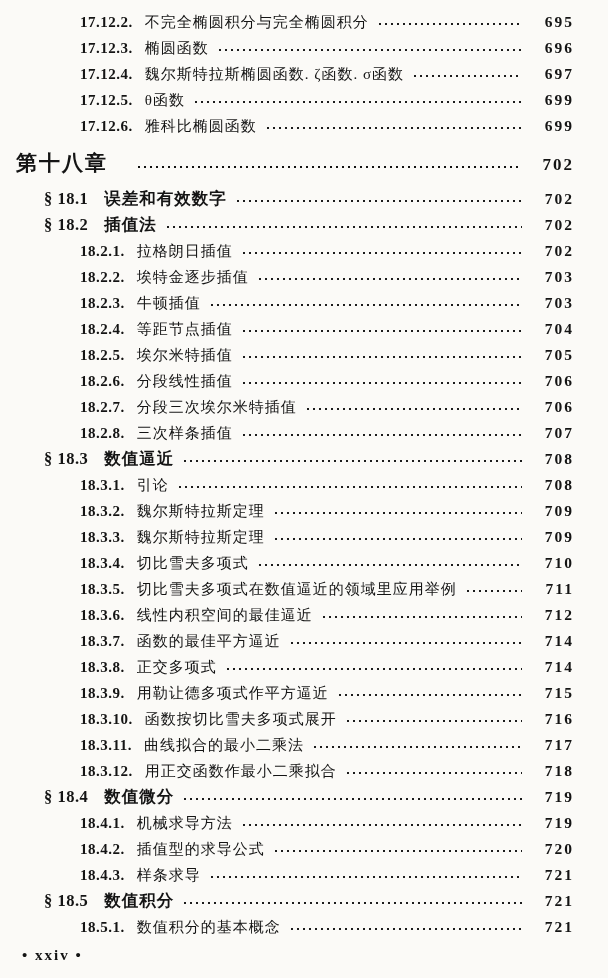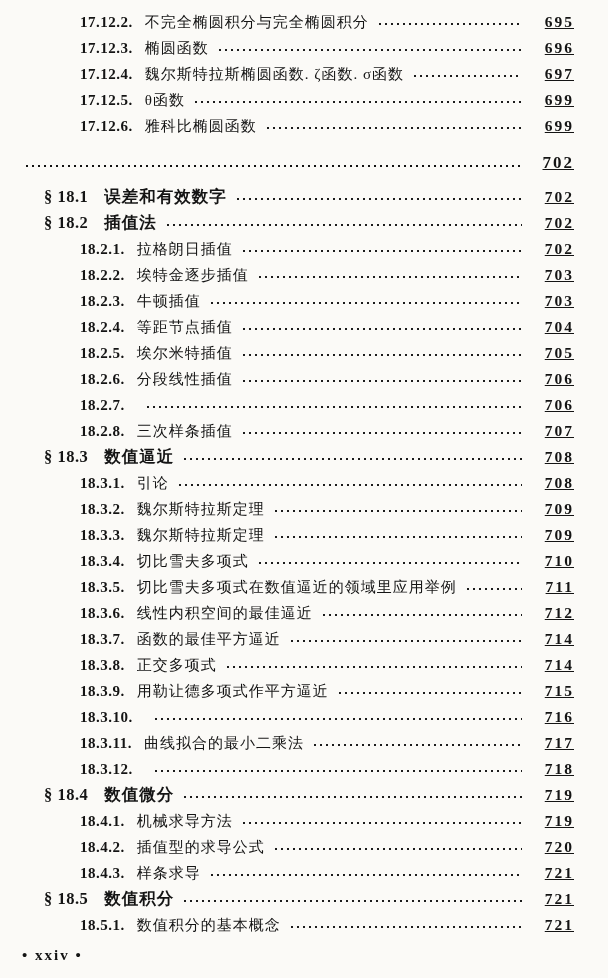--- a/index.html
+++ b/index.html
@@ -63,21 +63,20 @@
   .row.chapter .leader {
     background-image: radial-gradient(circle, #111 1.3px, rgba(0,0,0,0) 1.55px);
   }
   .pagenum {
     flex: 0 0 auto;
     width: 46px;
     text-align: right;
     font-size: 15.5px;
     letter-spacing: 2px;
     font-weight: 600;
-    text-decoration: underline;
   }
   .row.chapter .pagenum { font-size: 17px; font-weight: bold; }
   .footer {
     position: absolute;
     left: 22px;
     bottom: 14px;
     font-size: 15px;
     font-weight: bold;
     letter-spacing: 2px;
   }
@@ -116,20 +115,21 @@
   </div>
 
   <div class="row sub">
     <span class="num">17.12.6.</span>
     <span class="title">雅科比椭圆函数</span>
     <span class="leader"></span>
     <span class="pagenum">699</span>
   </div>
 
   <div class="row chapter">
+    <span class="num">第十八章</span>
     <span class="leader"></span>
     <span class="pagenum">702</span>
   </div>
 
   <div class="row section">
     <span class="num">§ 18.1</span>
     <span class="title">误差和有效数字</span>
     <span class="leader"></span>
     <span class="pagenum">702</span>
   </div>
@@ -178,20 +178,21 @@
 
   <div class="row sub">
     <span class="num">18.2.6.</span>
     <span class="title">分段线性插值</span>
     <span class="leader"></span>
     <span class="pagenum">706</span>
   </div>
 
   <div class="row sub">
     <span class="num">18.2.7.</span>
+    <span class="title">分段三次埃尔米特插值</span>
     <span class="leader"></span>
     <span class="pagenum">706</span>
   </div>
 
   <div class="row sub">
     <span class="num">18.2.8.</span>
     <span class="title">三次样条插值</span>
     <span class="leader"></span>
     <span class="pagenum">707</span>
   </div>
@@ -261,33 +262,35 @@
 
   <div class="row sub">
     <span class="num">18.3.9.</span>
     <span class="title">用勒让德多项式作平方逼近</span>
     <span class="leader"></span>
     <span class="pagenum">715</span>
   </div>
 
   <div class="row sub">
     <span class="num">18.3.10.</span>
+    <span class="title">函数按切比雪夫多项式展开</span>
     <span class="leader"></span>
     <span class="pagenum">716</span>
   </div>
 
   <div class="row sub">
     <span class="num">18.3.11.</span>
     <span class="title">曲线拟合的最小二乘法</span>
     <span class="leader"></span>
     <span class="pagenum">717</span>
   </div>
 
   <div class="row sub">
     <span class="num">18.3.12.</span>
+    <span class="title">用正交函数作最小二乘拟合</span>
     <span class="leader"></span>
     <span class="pagenum">718</span>
   </div>
 
   <div class="row section">
     <span class="num">§ 18.4</span>
     <span class="title">数值微分</span>
     <span class="leader"></span>
     <span class="pagenum">719</span>
   </div>

